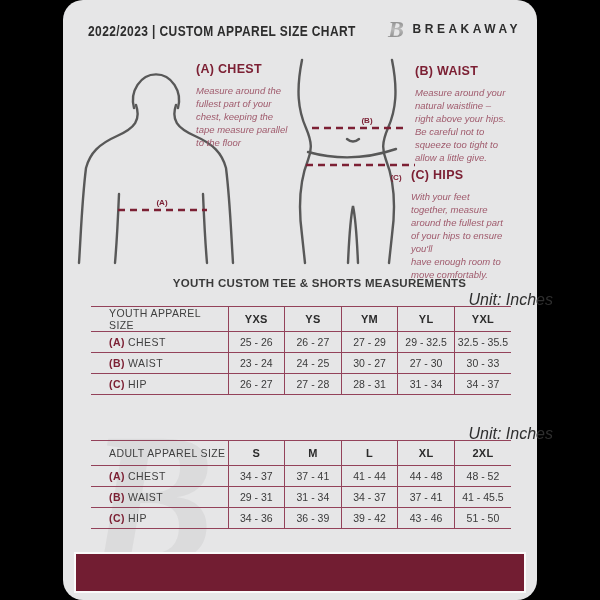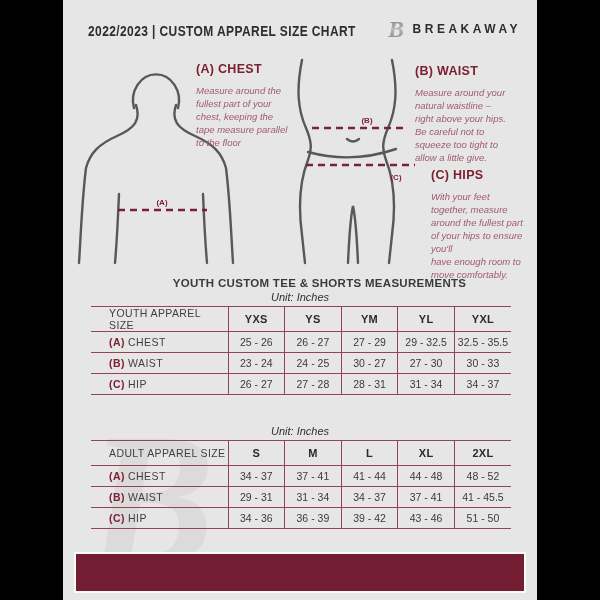--- a/index.html
+++ b/index.html
@@ -1,42 +1,42 @@
 <!DOCTYPE html>
 <html><head>
 <meta charset="utf-8">
 <style>
   * { margin:0; padding:0; box-sizing:border-box; }
   body { background:#000; font-family:"Liberation Sans", sans-serif; }
   .canvas { position:relative; width:600px; height:600px; background:#000; overflow:hidden; }
-  .page { position:absolute; left:63px; top:0; width:474px; height:600px; background:#e6e6e7; }
+  .page { position:absolute; left:63px; top:0; width:474px; height:600px; background:#e6e6e7;border-radius:20px; }
 
   
   .doc-title { position:absolute; left:25px; top:22px; font-size:15px; font-weight:bold;
     color:#2d2d2d; letter-spacing:0.5px; white-space:nowrap;
     transform:scaleX(0.8); transform-origin:left center; }
   .brand { position:absolute; right:16px; top:16px; display:flex; align-items:center; gap:7px; }
   .brand-name { font-size:12px; font-weight:bold; letter-spacing:3.5px; color:#2d2d2d; }
 
   
   .instr { position:absolute; }
   .instr-label { font-size:12.5px; font-weight:800; color:#7c2034; letter-spacing:0.3px; margin-bottom:8px; }
   .instr-text { font-size:9.5px; font-style:italic; color:#a05b6d; line-height:13px; white-space:pre-line; }
   .instr-a { left:133px; top:62px; width:122px; }
   .instr-b { left:352px; top:64px; width:132px; }
-  .instr-c { left:368px; top:168px; width:134px; }
+  .instr-c { left:348px; top:168px; width:134px; }
 
   .fig-svg { position:absolute; left:0; top:50px; }
   .fig-svg text { font-family:"Liberation Sans", sans-serif; font-size:8px; font-weight:bold; fill:#7c2034; }
 
   
   .section-title { position:absolute; left:0; width:100%; text-align:center; font-weight:bold;
     font-size:11.5px; color:#3a3a3a; letter-spacing:0.3px; }
-  .unit { position:absolute; left:0; width:100%; text-align:center; font-style:italic;
-    font-size:11px; color:#2f2f2f; }
+  .unit { position:absolute; left:16px; width:100%; text-align:right; font-style:italic;
+    font-size:16px; color:#2f2f2f; }
   .youth-title { top:277px;padding-left:39px; } .youth-unit { top:291px; }
   .adult-title { top:411px; } .adult-unit { top:425px; }
 
   
   .size-table { position:absolute; left:28px; width:420px; border-collapse:collapse;
     table-layout:fixed; z-index:1; border-top:1.5px solid #93425a; }
   .youth-table { top:306px; } .adult-table { top:440px; }
   .size-table tr { border-bottom:1.5px solid #93425a;margin-top:16px; }
   .size-table td { height:21px; vertical-align:middle; }
   .size-table tr.head-row td { height:25px; }

